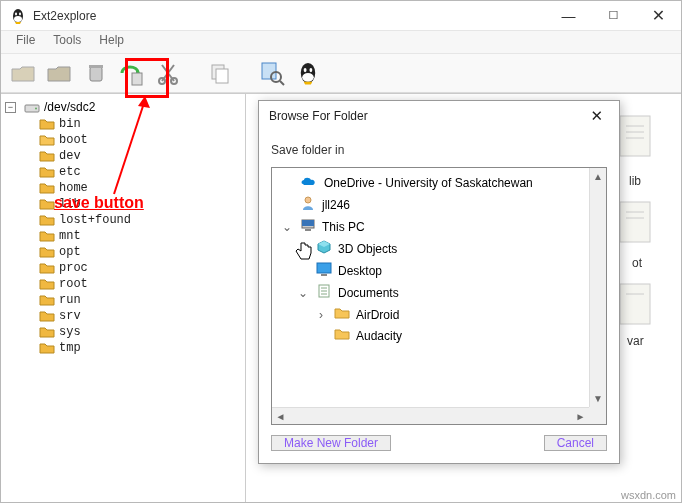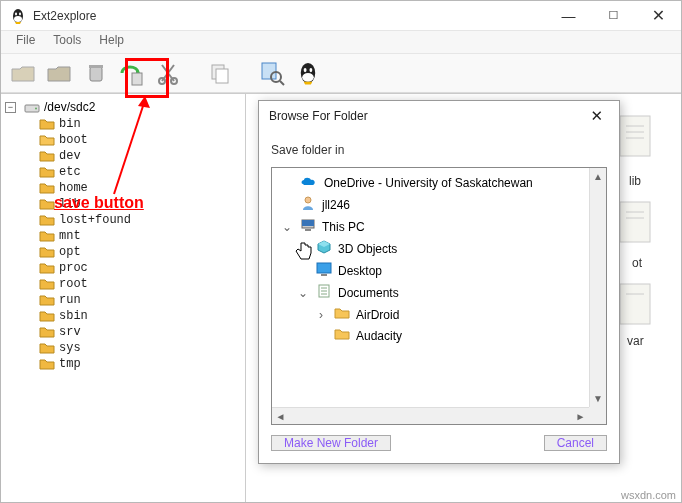--- a/index.html
+++ b/index.html
@@ -231,26 +231,20 @@
           <div class="tree-item">
             <svg class="folder-icon" viewBox="0 0 16 14">
               <path d="M1 3 L6 3 L8 5 L15 5 L15 12 L1 12 Z" fill="#f0b840" stroke="#b88a20"></path>
             </svg>
             <span class="label">run</span>
           </div>
           <div class="tree-item">
             <svg class="folder-icon" viewBox="0 0 16 14">
               <path d="M1 3 L6 3 L8 5 L15 5 L15 12 L1 12 Z" fill="#f0b840" stroke="#b88a20"></path>
             </svg>
-            <span class="label">sbin</span>
-          </div>
-          <div class="tree-item">
-            <svg class="folder-icon" viewBox="0 0 16 14">
-              <path d="M1 3 L6 3 L8 5 L15 5 L15 12 L1 12 Z" fill="#f0b840" stroke="#b88a20"></path>
-            </svg>
             <span class="label">srv</span>
           </div>
           <div class="tree-item">
             <svg class="folder-icon" viewBox="0 0 16 14">
               <path d="M1 3 L6 3 L8 5 L15 5 L15 12 L1 12 Z" fill="#f0b840" stroke="#b88a20"></path>
             </svg>
             <span class="label">sys</span>
           </div>
           <div class="tree-item">
             <svg class="folder-icon" viewBox="0 0 16 14">

